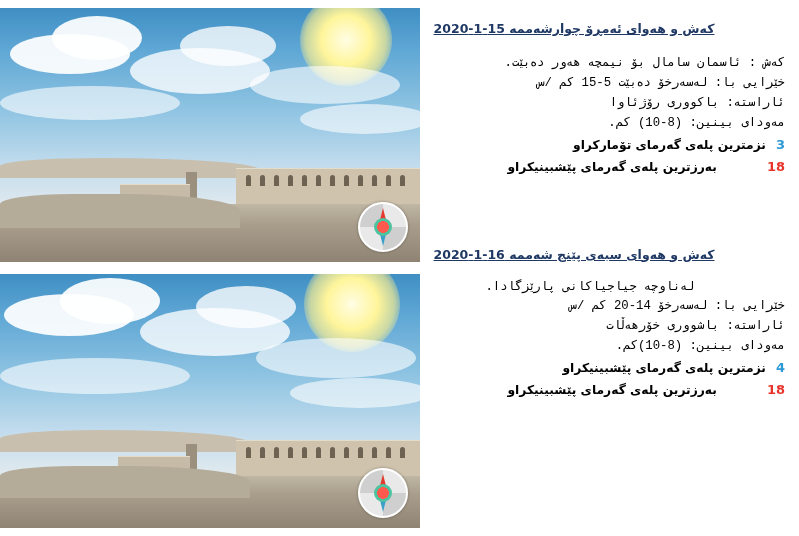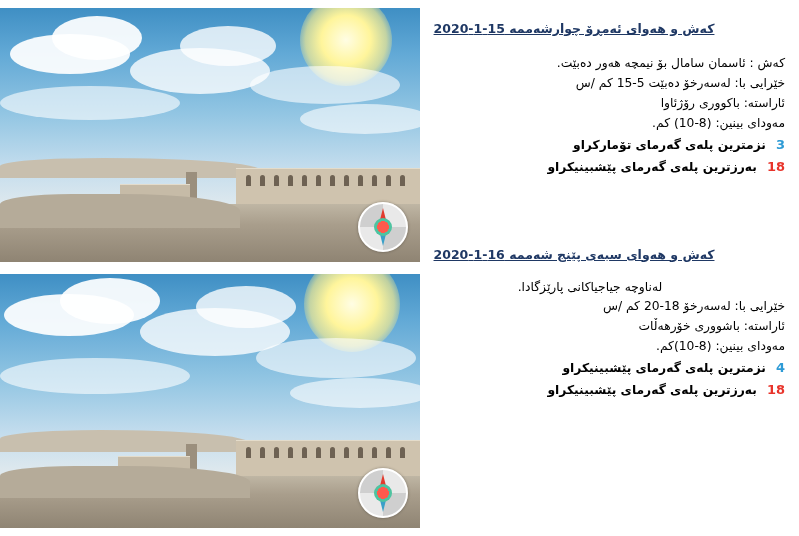--- a/index.html
+++ b/index.html
@@ -57,36 +57,38 @@
     margin-top: 14px;
   }
 
   .line {
     font-size: 12.3px;
     color: #000000;
     line-height: 1.62;
     text-align: right;
     padding-left: 6px;
     white-space: nowrap;
+    font-family: Liberation Mono, monospace;
   }
   .line.wrapline {
     white-space: normal;
     text-align: center;
     line-height: 1.6;
   }
 
   .val-min {
     color: #2e9bd6;
     font-weight: bold;
     font-size: 13px;
   }
   .val-max {
     color: #e8332a;
     font-weight: bold;
     font-size: 13px;
+    margin-left: 40px;
   }
 
   .valrow {
     display: flex;
     flex-direction: row;
     align-items: baseline;
     justify-content: flex-start;
     gap: 10px;
     font-size: 12.3px;
     line-height: 1.62;
@@ -320,21 +322,21 @@
     </div>
 
     <div class="gap-lg"></div>
 
     <div class="block">
       <div class="subtitle">کەش و هەوای سبەی پێنج شەممە 16-1-2020</div>
 
       <div style="height:14px;"></div>
 
       <div class="line wrapline">لەناوچە جیاجیاکانی پارێزگادا.</div>
-      <div class="line">خێرایی با: لەسەرخۆ 18-20 کم /س</div>
+      <div class="line">خێرایی با: لەسەرخۆ 14-20 کم /س</div>
       <div class="line">ئاراستە: باشووری خۆرهەڵات</div>
       <div class="line">مەودای بینین: (8-10)کم.</div>
 
       <div class="valrow">
         <span class="val-min">4</span>
         <span class="lbl">نزمترین پلەی گەرمای پێشبینیکراو</span>
       </div>
       <div class="valrow">
         <span class="val-max">18</span>
         <span class="lbl">بەرزترین پلەی گەرمای پێشبینیکراو</span>

